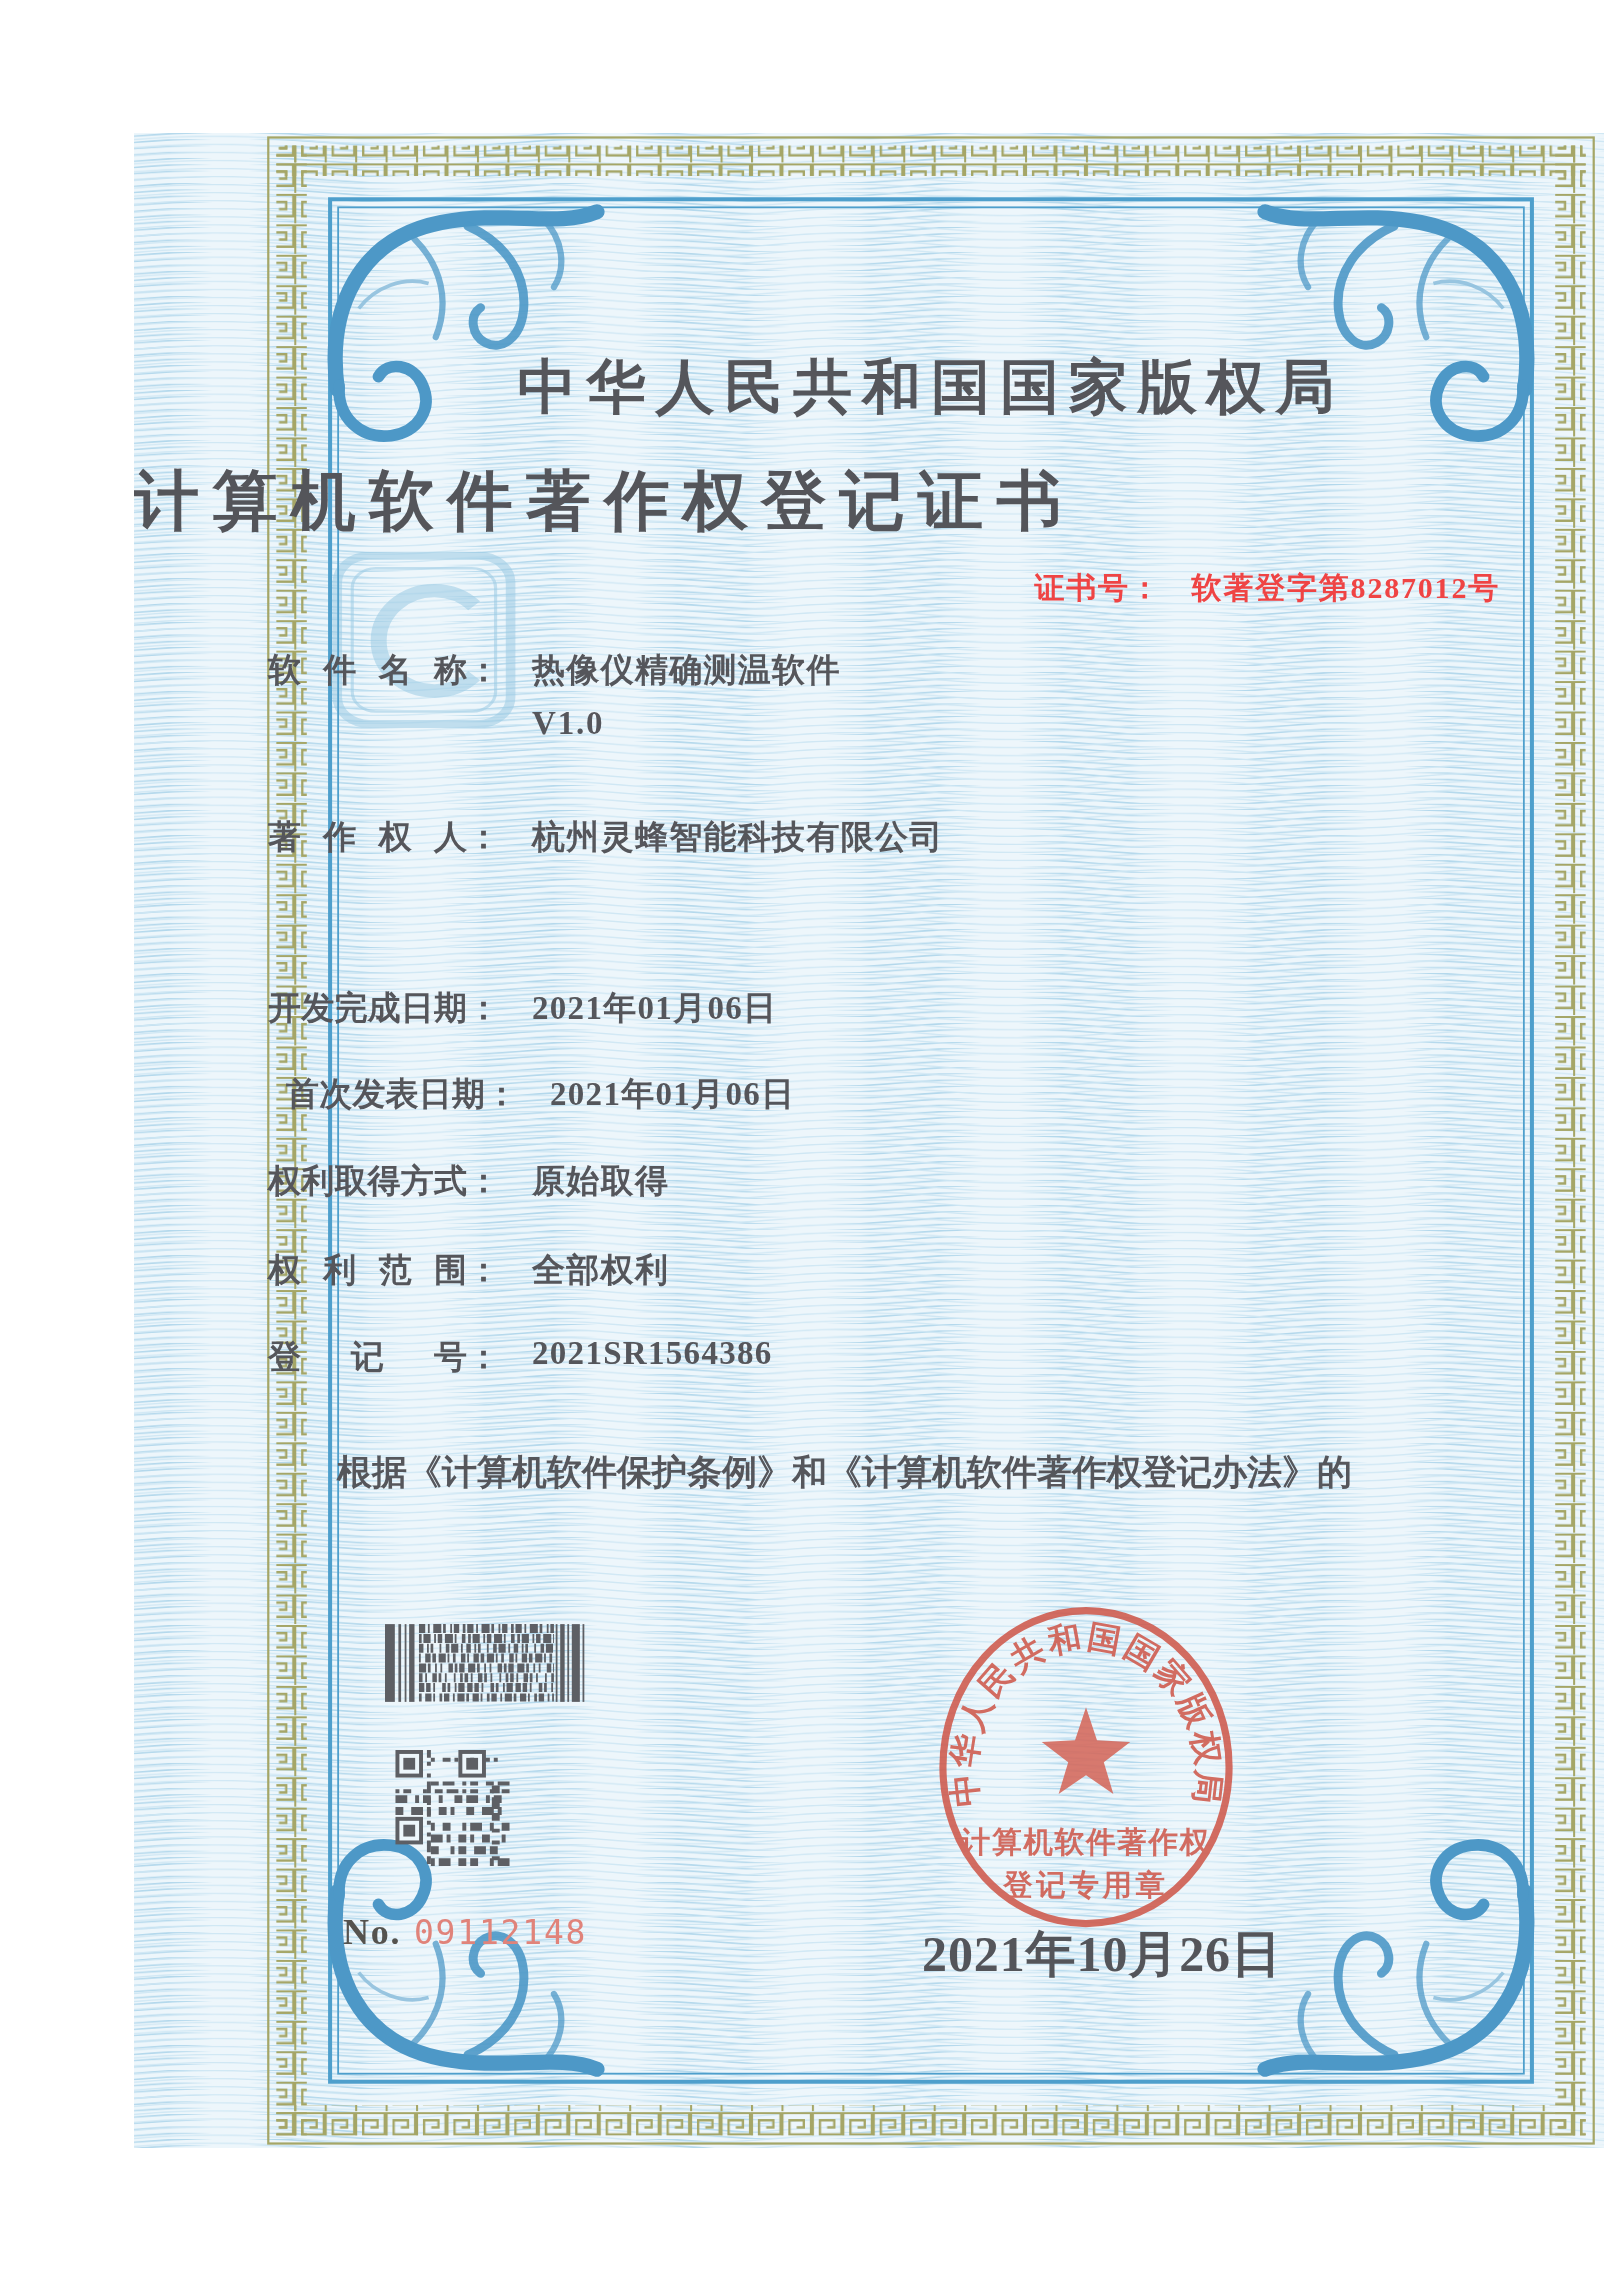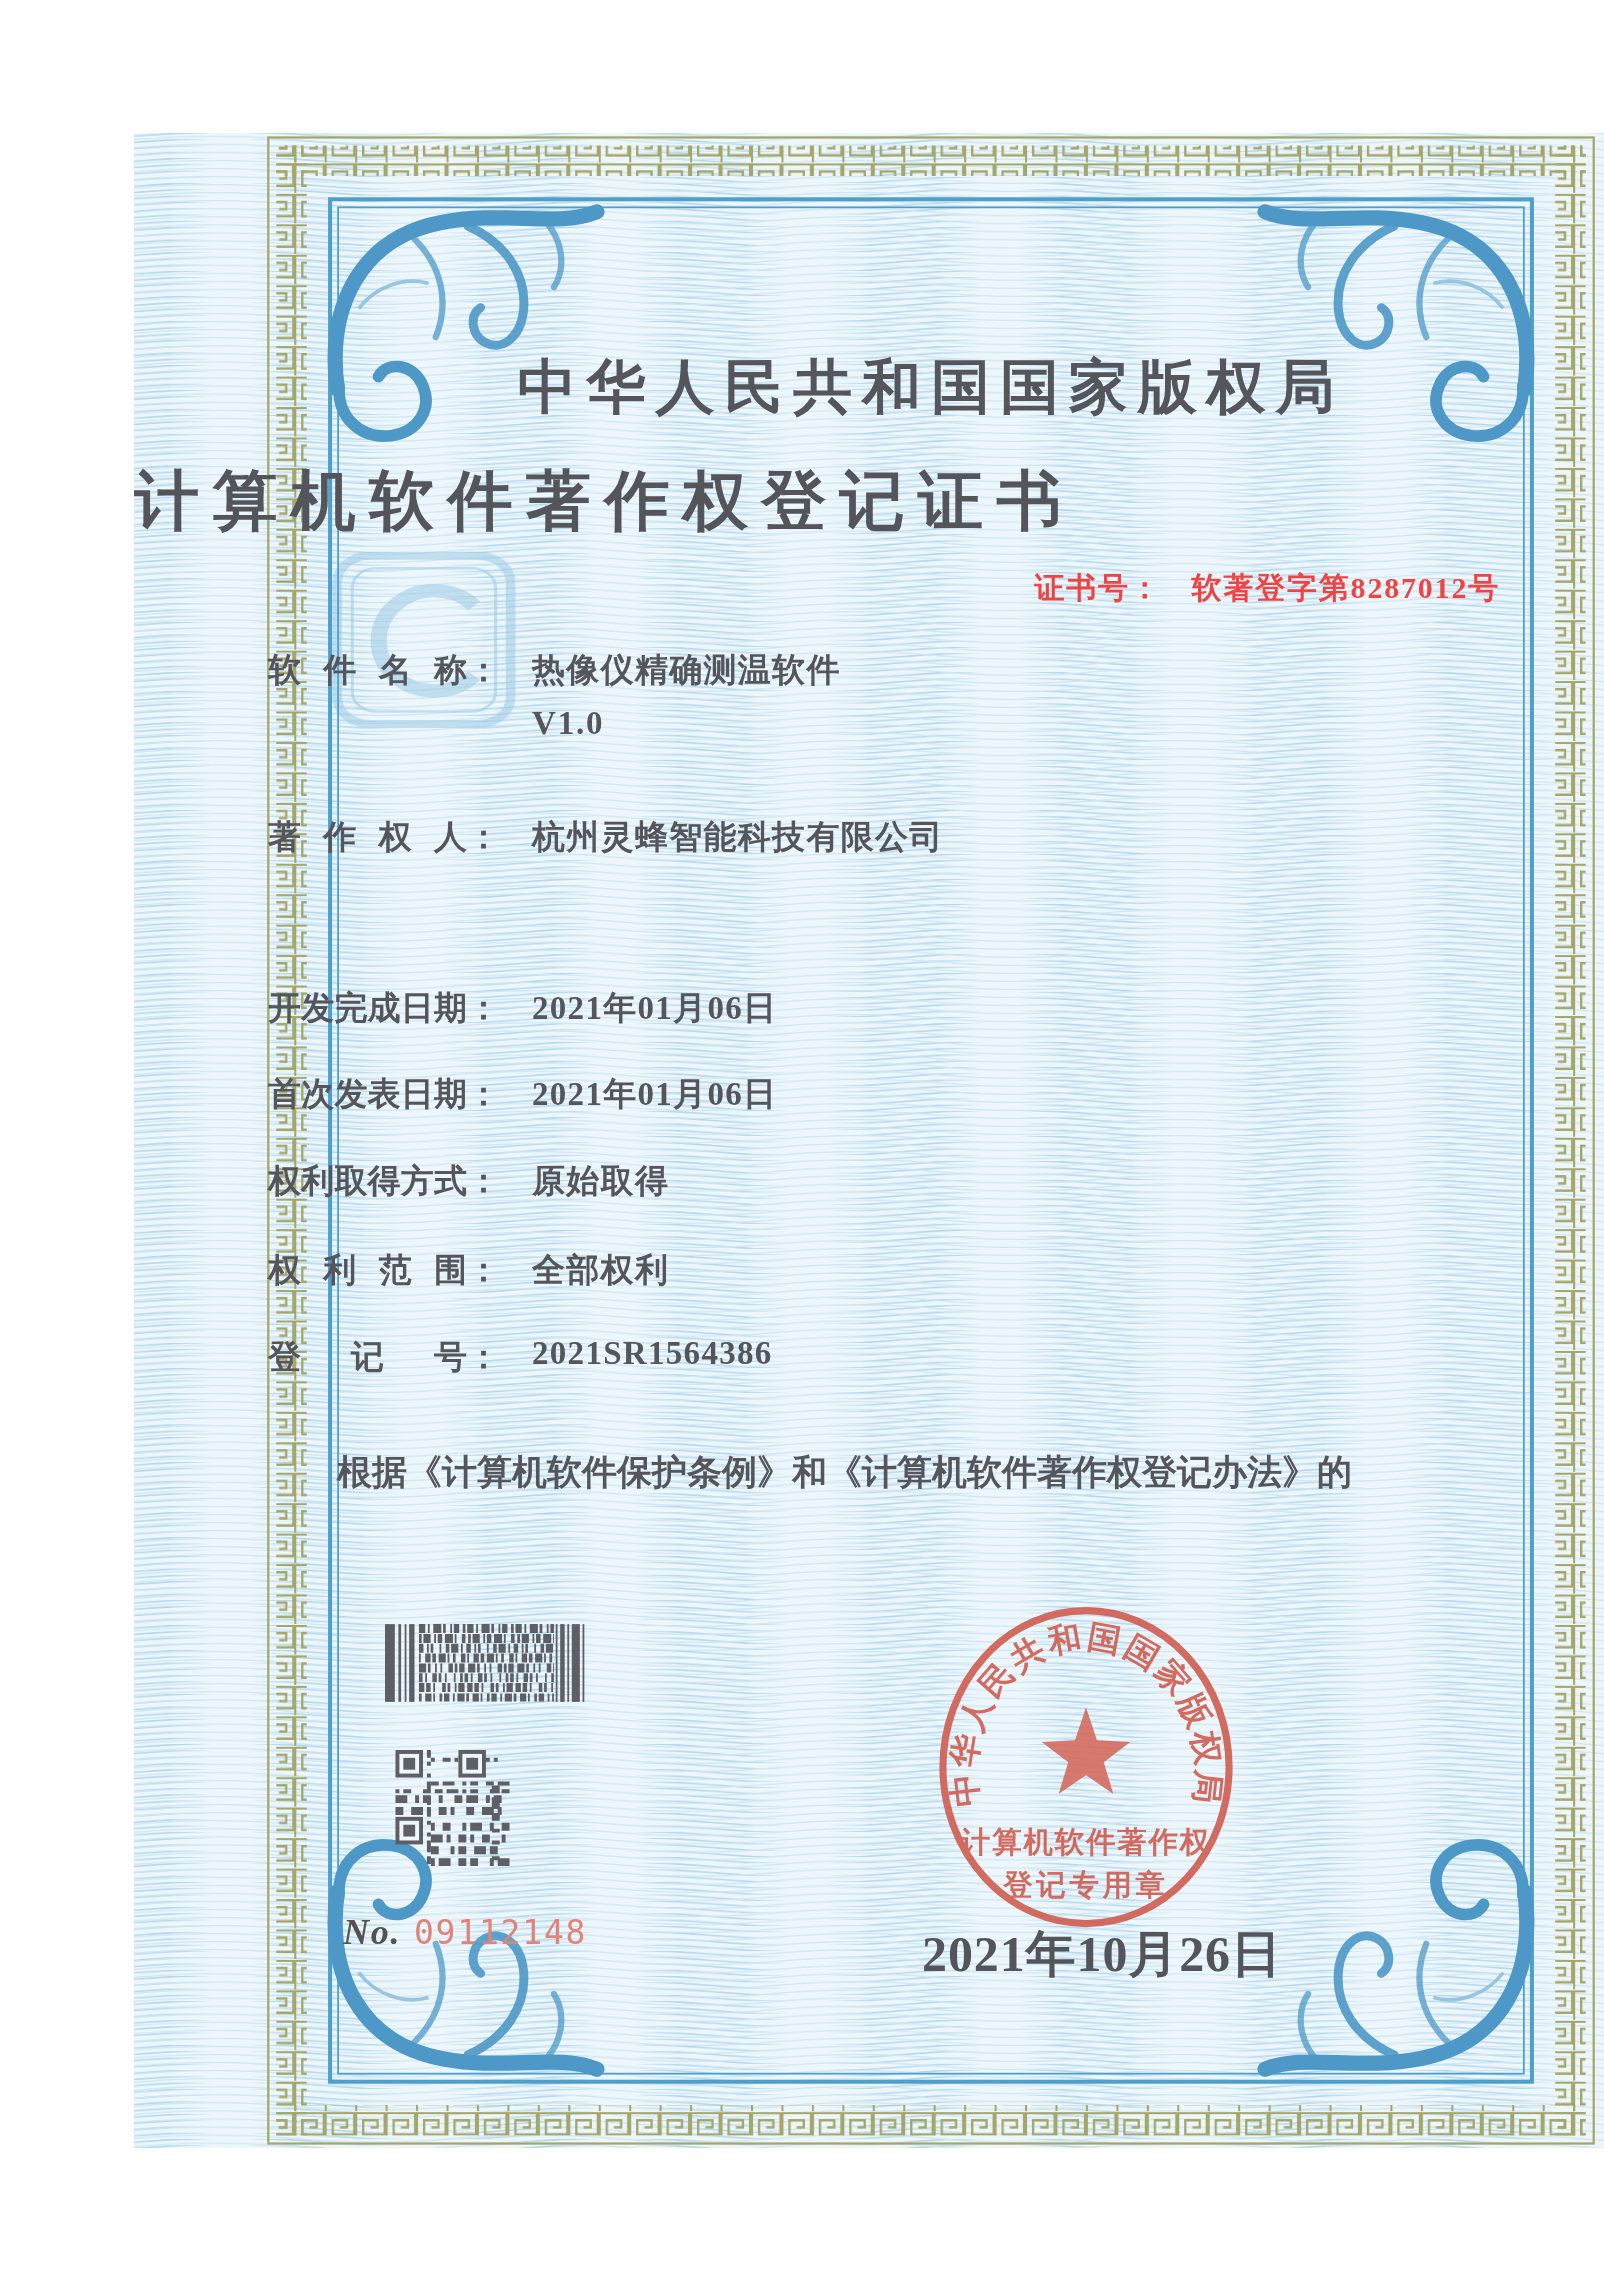--- a/index.html
+++ b/index.html
@@ -13,21 +13,21 @@
   .certno .gap{display:inline-block;width:30px;}
   .row{left:134px;font-size:33px;font-weight:bold;color:#55565b;white-space:nowrap;}
   .lbl{display:inline-block;width:199px;text-align:justify;text-align-last:justify;vertical-align:top;}
   .colon{display:inline-block;vertical-align:top;}
   .val{position:absolute;left:264px;top:0;letter-spacing:1.3px;font-weight:bold;}
   .val .v2{display:block;margin-top:11.6px;letter-spacing:1.8px;font-family:"Liberation Serif","DejaVu Serif",serif;}
   .para{left:149px;top:1295px;width:1102px;font-size:35px;font-weight:bold;color:#55565b;line-height:89px;}
   .para .ln{white-space:nowrap;}
   .para .ln.first{text-indent:54px;}
   .serial{left:209px;top:1778px;white-space:nowrap;}
-  .serial .no{font-size:36px;font-weight:bold;color:#55534f;letter-spacing:1.8px;font-style:italic;}
+  .serial .no{font-size:36px;font-weight:bold;color:#55534f;letter-spacing:1.8px;}
   .serial .digits{font-family:"DejaVu Sans Mono","Liberation Mono",monospace;font-size:33px;color:#e0837a;letter-spacing:1.8px;margin-left:12.5px;}
   .issuedate{left:788px;top:1788px;width:304px;text-align:center;font-size:50px;font-weight:bold;color:#54555a;letter-spacing:0.9px;white-space:nowrap;}
   svg text{font-family:"Liberation Serif","DejaVu Serif",serif;}
 </style>
 </head>
 <body>
 
 <div class="page">
 
   <svg class="layer" viewBox="0 0 1490 2250" preserveAspectRatio="none">
@@ -98,21 +98,21 @@
   <div class="abs row" style="top:682px;">
     <span class="lbl">著作权人</span><span class="colon">：</span>
     <span class="val">杭州灵蜂智能科技有限公司</span>
   </div>
 
   <div class="abs row" style="top:853px;">
     <span class="lbl">开发完成日期</span><span class="colon">：</span>
     <span class="val">2021年01月06日</span>
   </div>
 
-  <div class="abs row" style="top:939px;">
+  <div class="abs row" style="top:939px;margin-left:18px;">
     <span class="lbl">首次发表日期</span><span class="colon">：</span>
     <span class="val">2021年01月06日</span>
   </div>
 
   <div class="abs row" style="top:1026px;">
     <span class="lbl">权利取得方式</span><span class="colon">：</span>
     <span class="val">原始取得</span>
   </div>
 
   <div class="abs row" style="top:1115px;">

